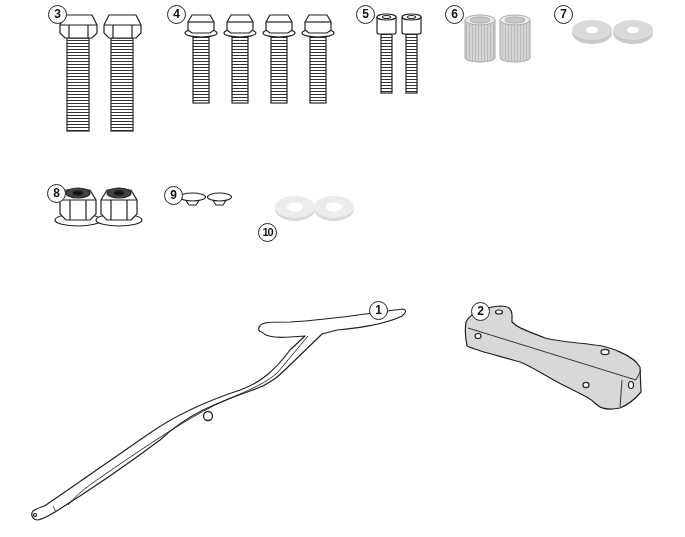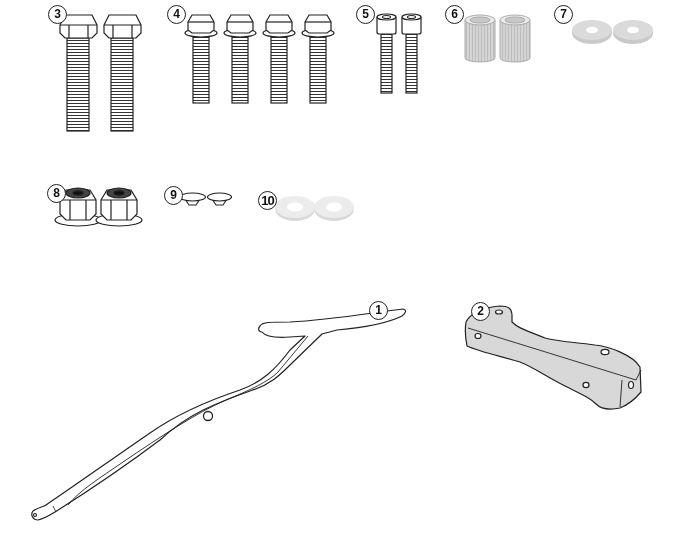--- a/index.html
+++ b/index.html
@@ -1,19 +1,19 @@
 <!DOCTYPE html>
 <html><head>
 <meta charset="utf-8">
 <style>
   html,body{margin:0;padding:0;background:#ffffff;}
   body{width:685px;height:537px;position:relative;overflow:hidden;font-family:"Liberation Sans",sans-serif;}
   .callout{position:absolute;width:17px;height:17px;border:1.6px solid #222;border-radius:50%;background:#fff;
     font-family:"Liberation Sans",sans-serif;font-weight:bold;font-size:12px;line-height:17px;text-align:center;color:#111;box-sizing:content-box;}
-  .callout.wide{font-size:13px;letter-spacing:-1px;}
+  .callout.wide{font-size:11px;letter-spacing:-1px;margin-top:32px;}
   svg{position:absolute;left:0;top:0;overflow:visible;}
 </style>
 </head>
 <body>
 
 <svg width="685" height="537" viewBox="0 0 685 537">
   <defs>
     <pattern id="thread" width="6" height="3" patternUnits="userSpaceOnUse">
       <rect width="6" height="3" fill="#fff"></rect>
       <line x1="0" y1="1.5" x2="6" y2="1.5" stroke="#333" stroke-width="1"></line>

